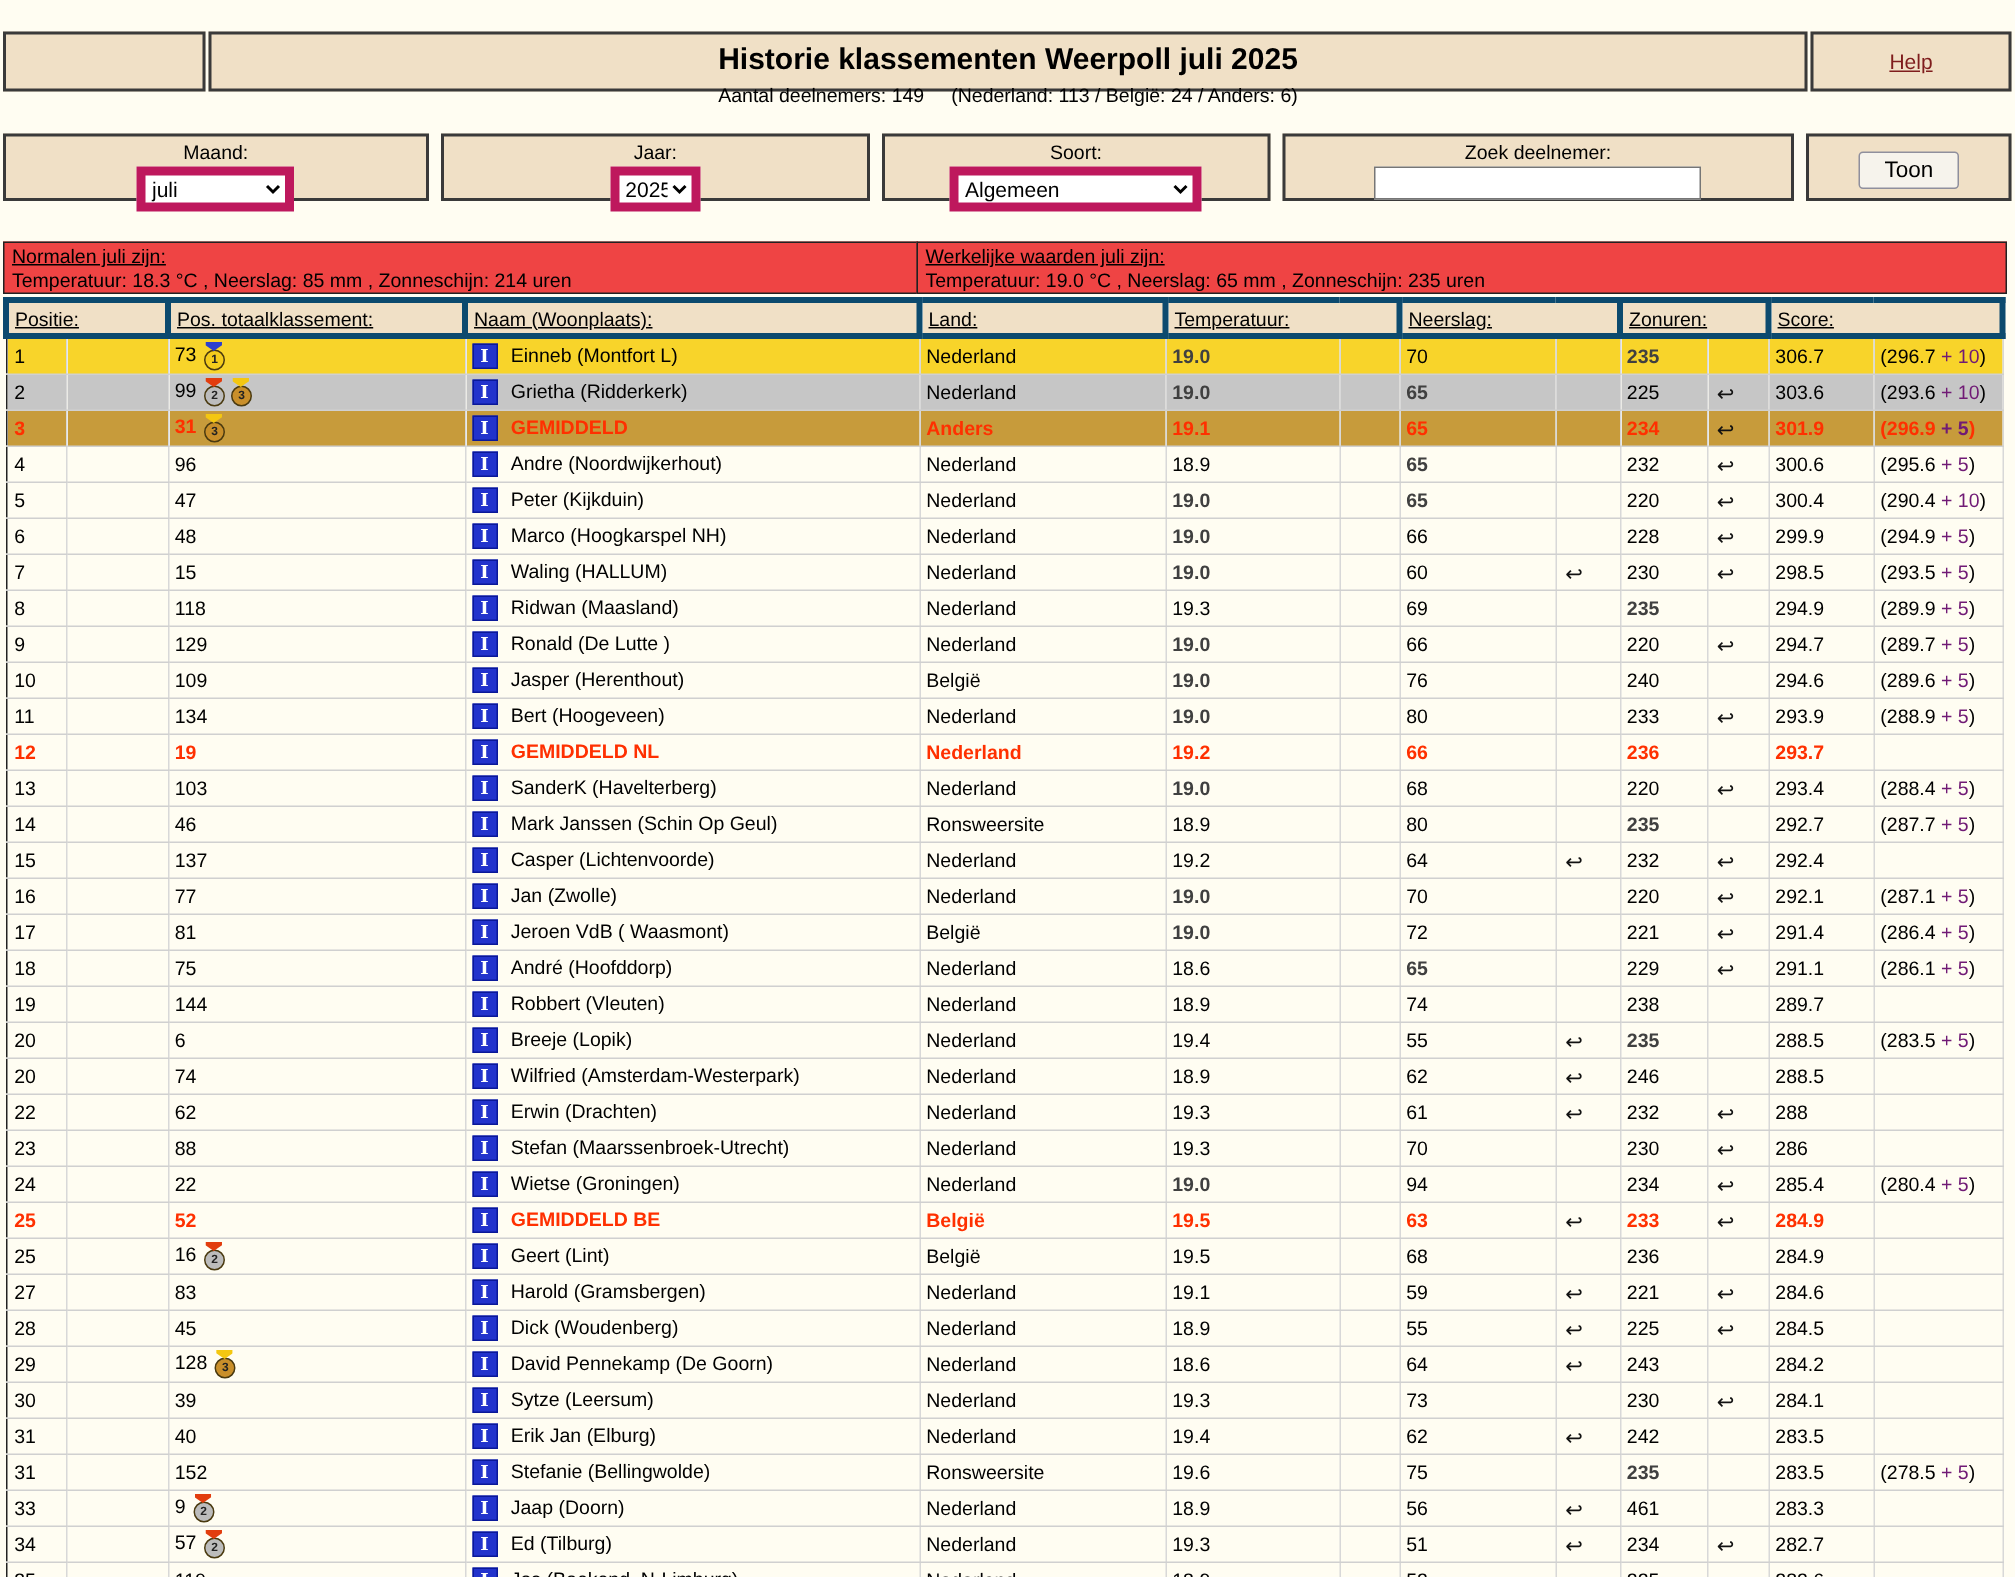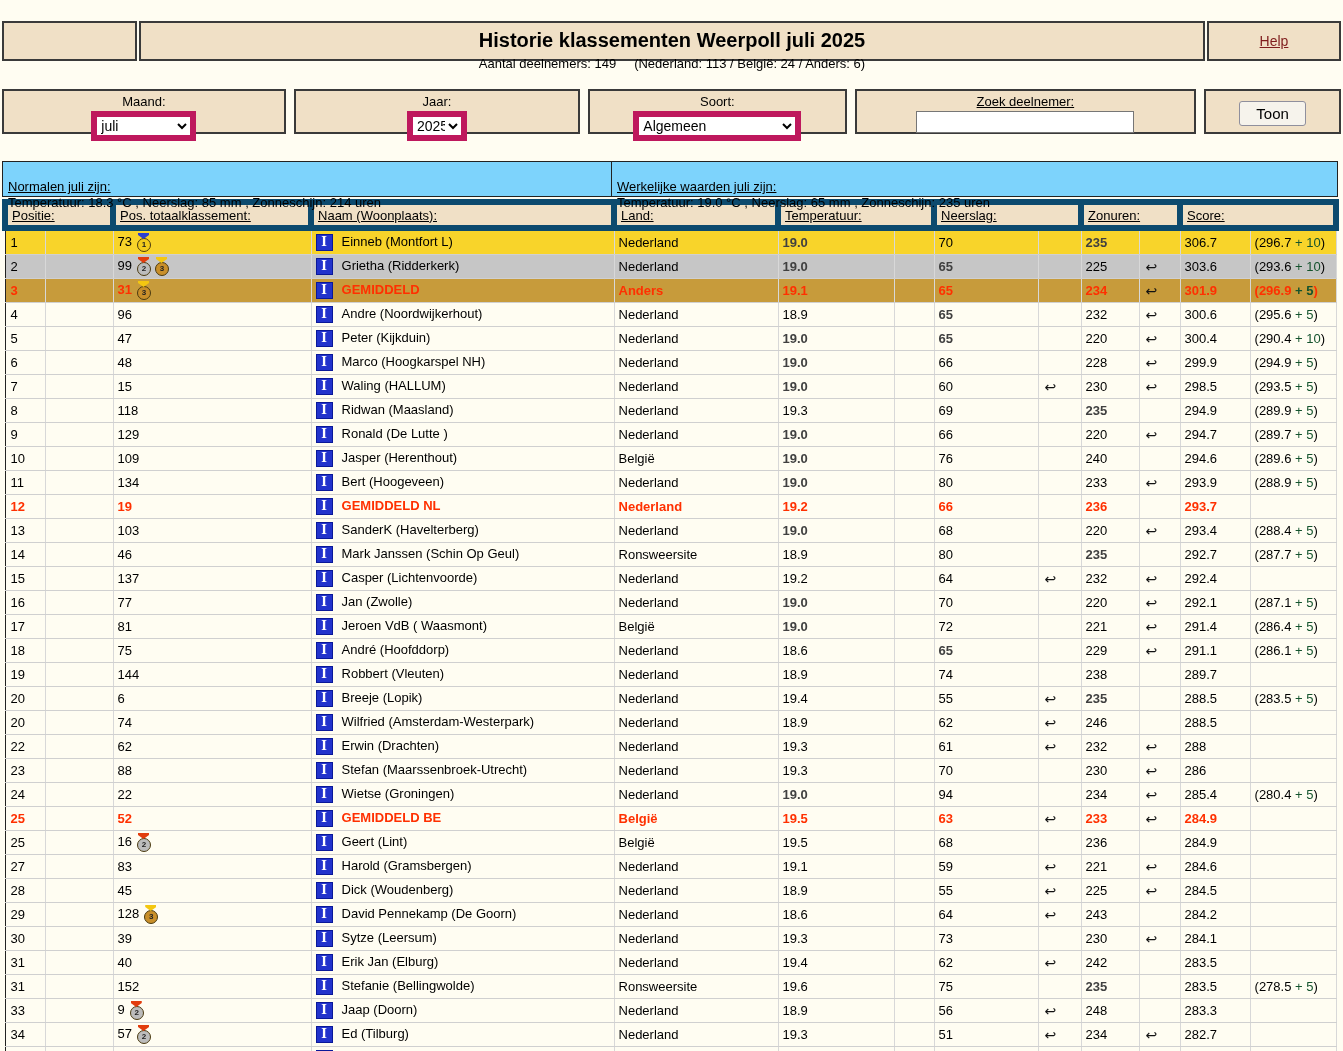--- a/index.html
+++ b/index.html
@@ -18,49 +18,49 @@
   .title{font-size:20px;font-weight:bold;margin:1px 0 4px 0;}
   .subtitle{font-size:13px;}
   .subtitle .sep{display:inline-block;width:18px;}
   .helplink{color:#7f1d1d;text-decoration:underline;cursor:pointer;font-size:14px;}
 
   
   .filterbar{display:flex;margin-top:28px;height:45px;}
   .fbox{border:2px solid #3a3a3a;background:#f0e0c6;box-sizing:border-box;
         text-align:center;padding-top:3px;margin-right:8px;}
   .fb-maand{width:303px;}.fb-jaar{width:306px;}.fb-soort{width:276px;}
-  .fb-zoek{width:365px;text-decoration:underline;}.fb-toon{width:146px;margin-right:0;display:flex;align-items:center;justify-content:center;}
+  .fb-zoek{width:365px;}.fb-toon{width:146px;margin-right:0;display:flex;align-items:center;justify-content:center;}
   .flabel{display:block;font-size:13px;margin-bottom:2px;}
   select{font-size:14px;background:#fff;border:6px solid #be185d;}
   .sel-maand{width:105px;}.sel-jaar{width:60px;}.sel-soort{width:168px;}
   .zoekinput{width:212px;height:18px;border:1px solid #767676;background:#fff;font-size:13px;}
   .toonbtn{font-size:15px;padding:3px 16px;background:#f6f3ec;border:1px solid #8f8f9d;
            border-radius:3px;cursor:pointer;color:#000;}
 
   
   .infobar{display:flex;margin-top:27px;}
-  .ibox{border:1px solid #222;background:#7dd3fc;box-sizing:border-box;
-        padding:17px 5px;height:35px;line-height:16px;}
+  .ibox{border:1px solid #222;background:#ef4444;box-sizing:border-box;
+        padding:1px 5px;height:35px;line-height:16px;}
   .ib-left{width:610px;}
   .ib-right{width:727px;margin-left:-1px;}
   .ib-title{text-decoration:underline;}
 
   
   table{border-collapse:collapse;table-layout:fixed;width:1335px;margin-top:2px;
         border:1px solid #222;font-size:13px;}
-  th{background:#f0e0c6;border:6px solid #0c4a6e;text-align:left;font-weight:normal;
+  th{background:#f0e0c6;border:4px solid #0c4a6e;text-align:left;font-weight:normal;
      text-decoration:underline;padding:2px 4px;height:16px;white-space:nowrap;overflow:hidden;cursor:pointer;}
   td{border-right:1px solid #d8d8d8;border-bottom:1px solid #d0d0d0;
      padding:0 4px;height:23px;white-space:nowrap;overflow:hidden;vertical-align:middle;}
   tr.gold td{background:#f8d42a;}
   tr.silver td{background:#c6c6c6;}
   tr.bronze td{background:#c79b3b;}
   tr.bronze td,tr.avg td{color:#ff3000;font-weight:bold;}
   .green{color:#404040;font-weight:bold;}
-  .red{color:#14532d;}
+  .red{color:#701a75;}
   .c-pos{padding-left:5px;}
   .iicon{display:inline-block;width:15px;height:15px;background:#2233cc;border:1px solid #0a1899;
          color:#fff;font-family:"DejaVu Serif", serif;font-weight:bold;font-size:12px;
          line-height:15px;text-align:center;margin-right:9px;vertical-align:middle;cursor:pointer;}
   .medal{display:inline-block;width:13px;margin-left:5px;vertical-align:middle;}
   .medal .rib{display:block;width:11px;height:6px;margin:0 auto;
               clip-path:polygon(0 0,100% 0,100% 35%,50% 100%,0 35%);}
   .medal .circ{display:block;width:12px;height:12px;border-radius:50%;border:1px solid #4a3a10;
                font-size:8px;line-height:12px;text-align:center;color:#222;font-weight:bold;
                margin:-1px auto 0;box-sizing:content-box;}
@@ -639,21 +639,21 @@
         <tr>
           <td class="c-pos">33</td>
           <td class="c-gap"></td>
           <td class="c-total"><span>9</span><span class="medal m2"><span class="rib"></span><span class="circ">2</span></span></td>
           <td class="c-name"><span class="iicon">I</span><span class="nm">Jaap (Doorn)</span></td>
           <td class="c-land">Nederland</td>
           <td class="c-num">18.9</td>
           <td class="c-arr"></td>
           <td class="c-num">56</td>
           <td class="c-arr"><span class="arrow">↩</span></td>
-          <td class="c-num">248</td>
+          <td class="c-num">461</td>
           <td class="c-arr"></td>
           <td class="c-num">283.3</td>
           <td class="c-detail"></td>
         </tr>
         <tr>
           <td class="c-pos">34</td>
           <td class="c-gap"></td>
           <td class="c-total"><span>57</span><span class="medal m2"><span class="rib"></span><span class="circ">2</span></span></td>
           <td class="c-name"><span class="iicon">I</span><span class="nm">Ed (Tilburg)</span></td>
           <td class="c-land">Nederland</td>

